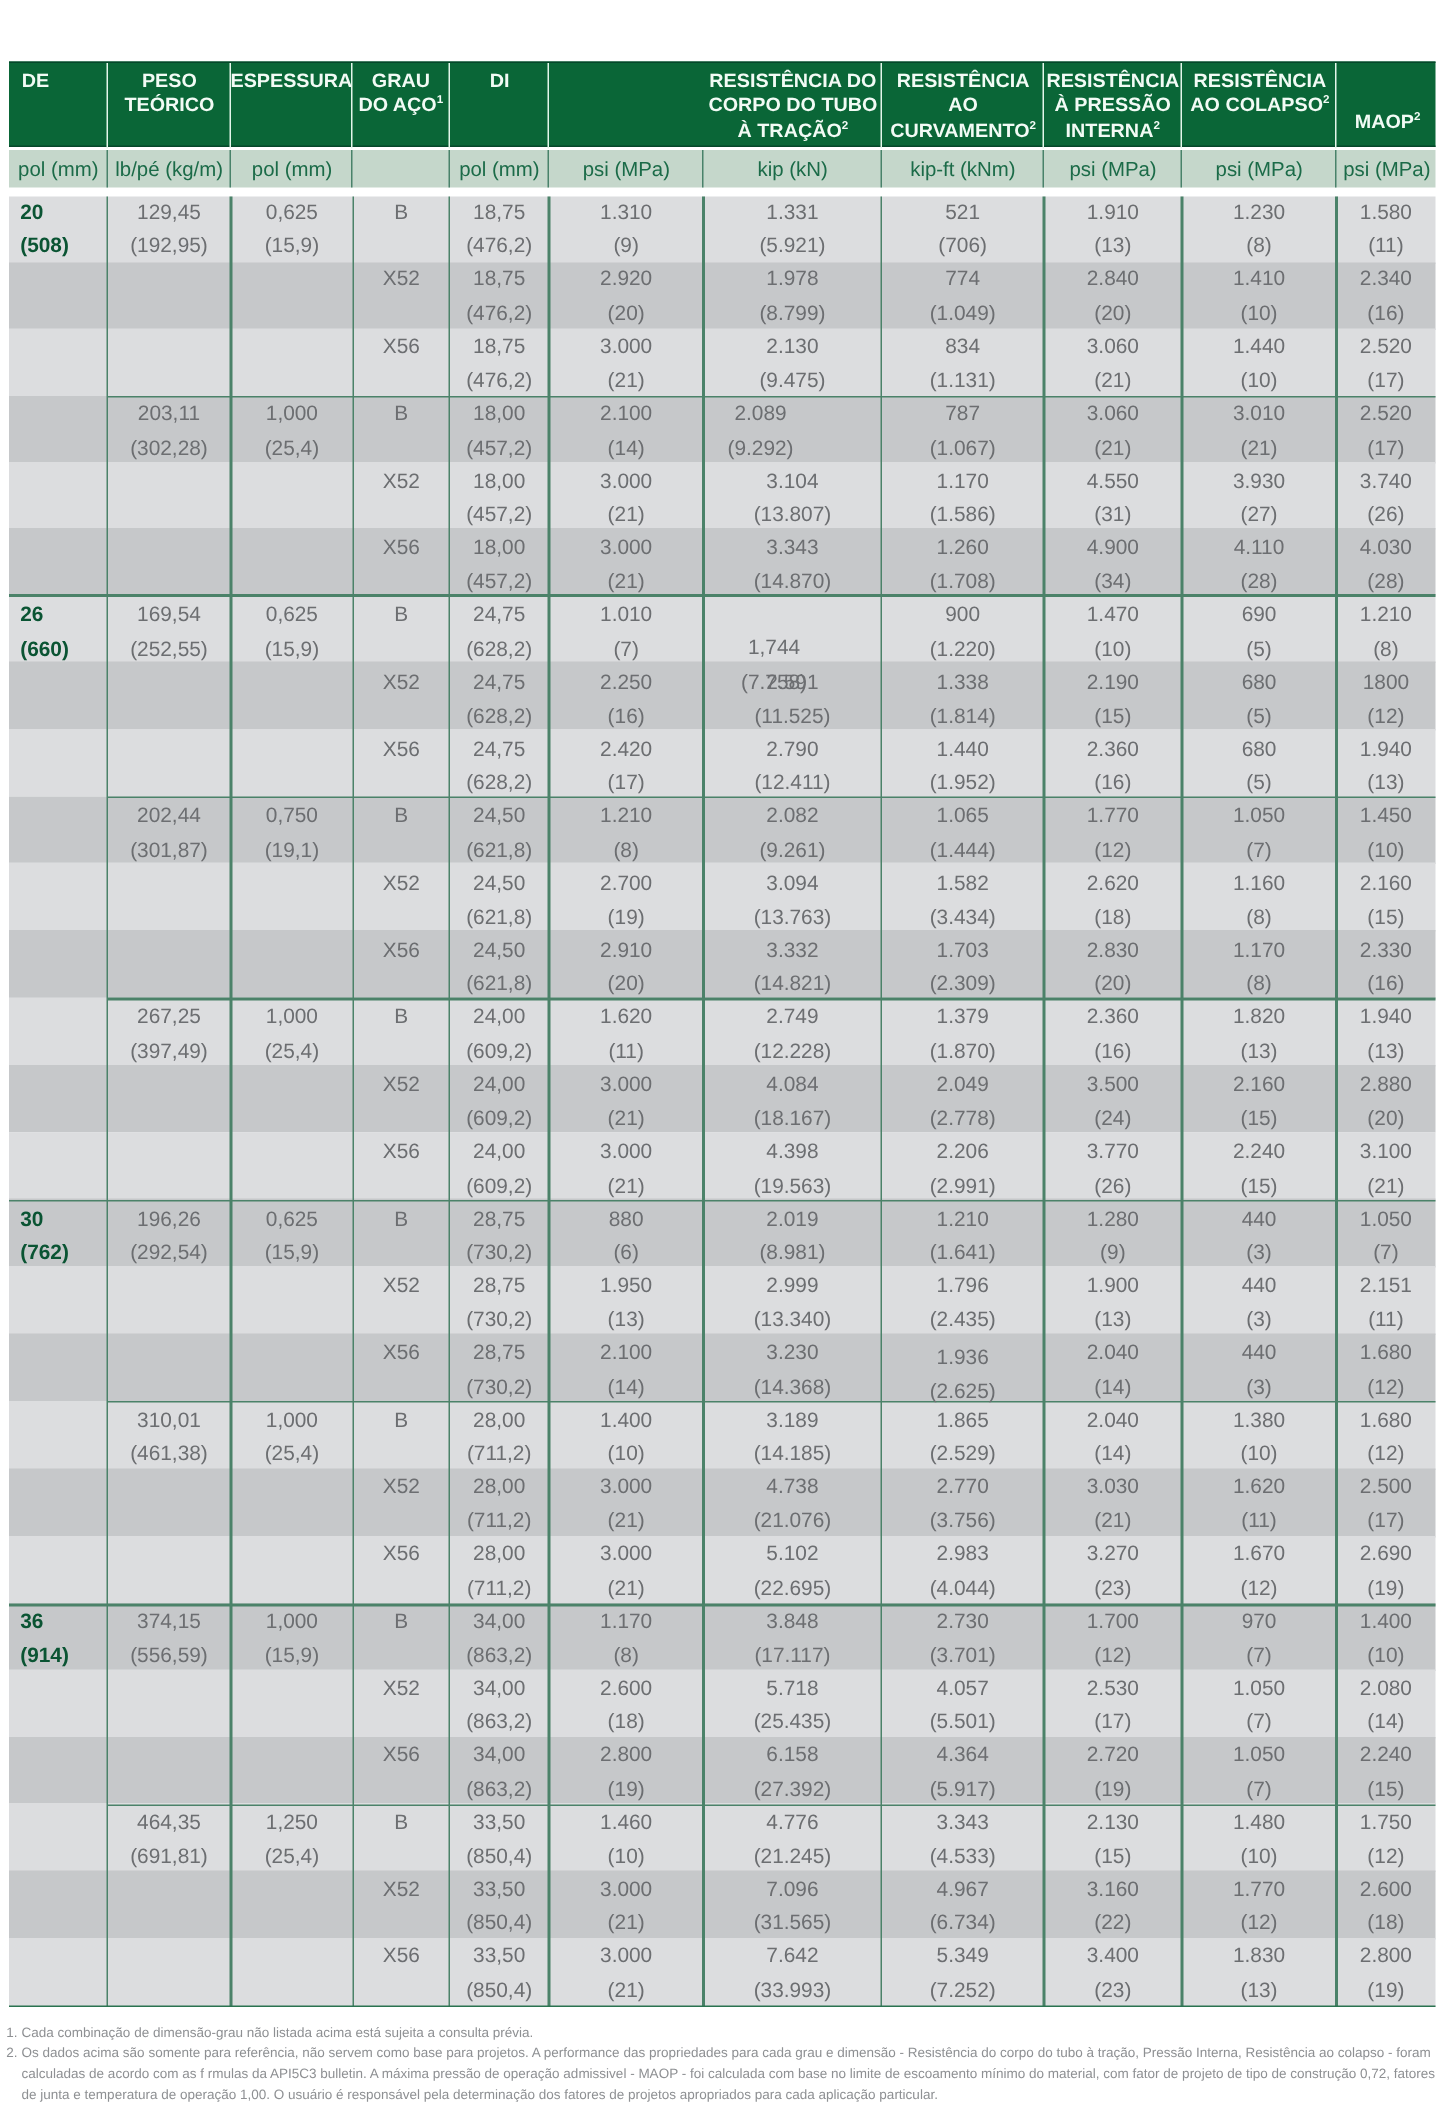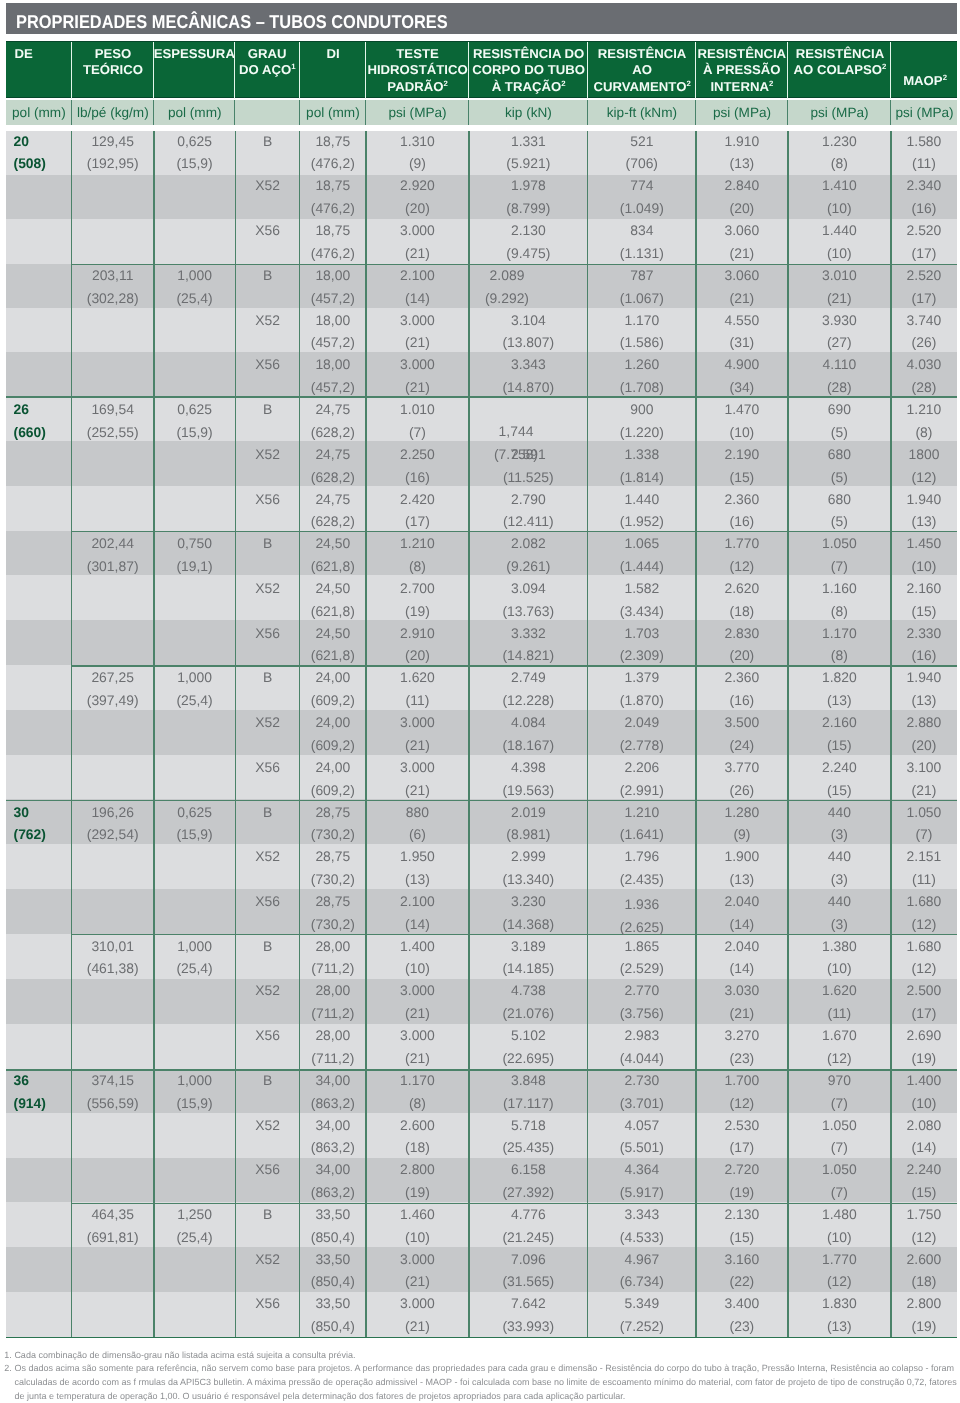--- a/index.html
+++ b/index.html
@@ -43,23 +43,20 @@
   .notes{position:absolute;left:4.2px;top:1348.6px;width:953px;color:#8e9093;font-size:9px;line-height:13.85px;}
   .fn{display:flex;}
   .fnum{flex:0 0 auto;width:10.2px;}
   .ftxt{flex:1 1 auto;}
 </style>
 </head>
 <body>
 
 <div class="page">
 
-  <div class="titlebar">
-    <div class="t">PROPRIEDADES MECÂNICAS – TUBOS CONDUTORES</div>
-  </div>
 
   <div class="thead">
     <div class="hcell hcell-left" style="left:0px;width:65.5px">
         <div class="hcell-in">
           <div class="hline"><span>DE</span></div>
         </div>
       </div>
     <div class="hcell" style="left:65.5px;width:82.3px">
         <div class="hcell-in">
           <div class="hline"><span>PESO</span></div>
@@ -73,27 +70,20 @@
       </div>
     <div class="hcell" style="left:229.4px;width:64.3px">
         <div class="hcell-in">
           <div class="hline"><span>GRAU</span></div>
           <div class="hline"><span>DO AÇO</span><sup class="sup">1</sup></div>
         </div>
       </div>
     <div class="hcell" style="left:293.7px;width:66.2px">
         <div class="hcell-in">
           <div class="hline"><span>DI</span></div>
-        </div>
-      </div>
-    <div class="hcell" style="left:359.9px;width:103.1px">
-        <div class="hcell-in">
-          <div class="hline"><span>TESTE</span></div>
-          <div class="hline"><span>HIDROSTÁTICO</span></div>
-          <div class="hline"><span>PADRÃO</span><sup class="sup">2</sup></div>
         </div>
       </div>
     <div class="hcell" style="left:463.0px;width:118.6px">
         <div class="hcell-in">
           <div class="hline"><span>RESISTÊNCIA DO</span></div>
           <div class="hline"><span>CORPO DO TUBO</span></div>
           <div class="hline"><span>À TRAÇÃO</span><sup class="sup">2</sup></div>
         </div>
       </div>
     <div class="hcell" style="left:581.6px;width:108.4px">

